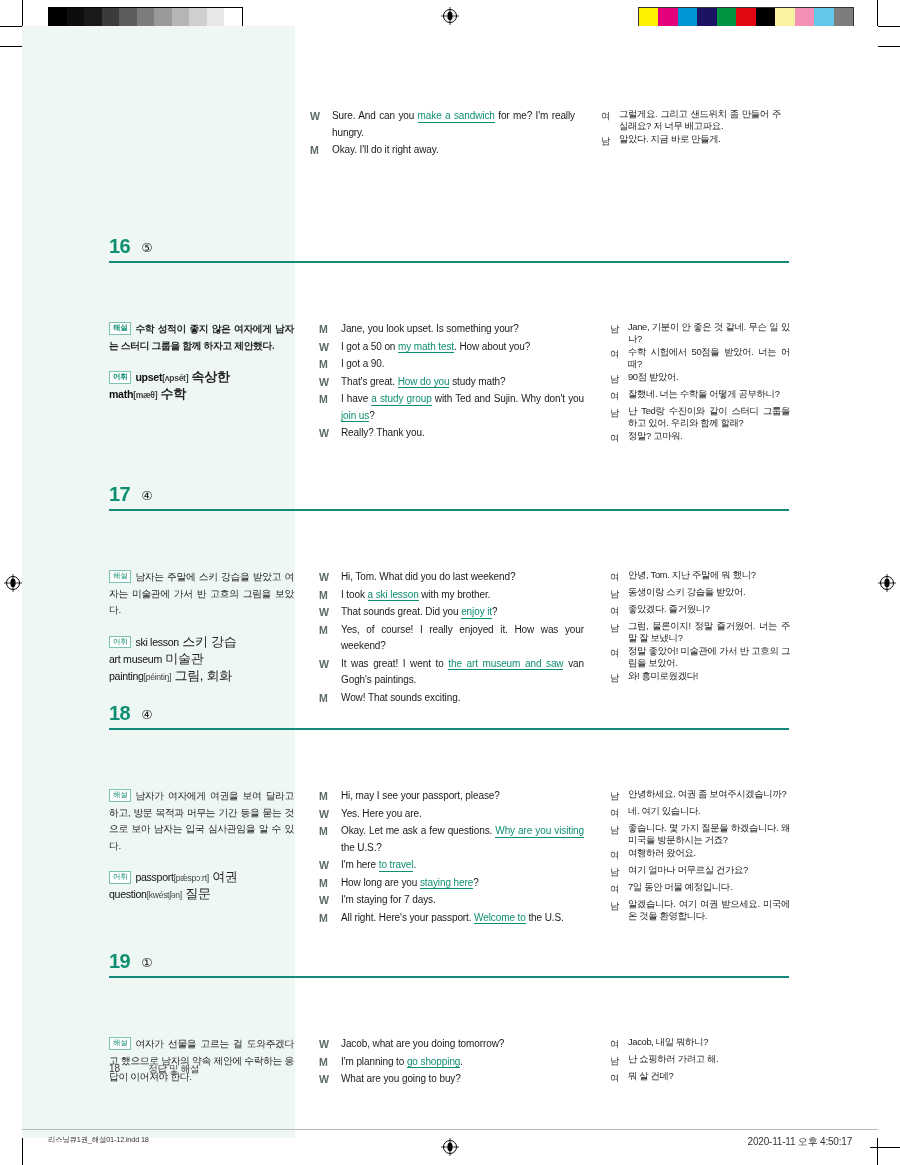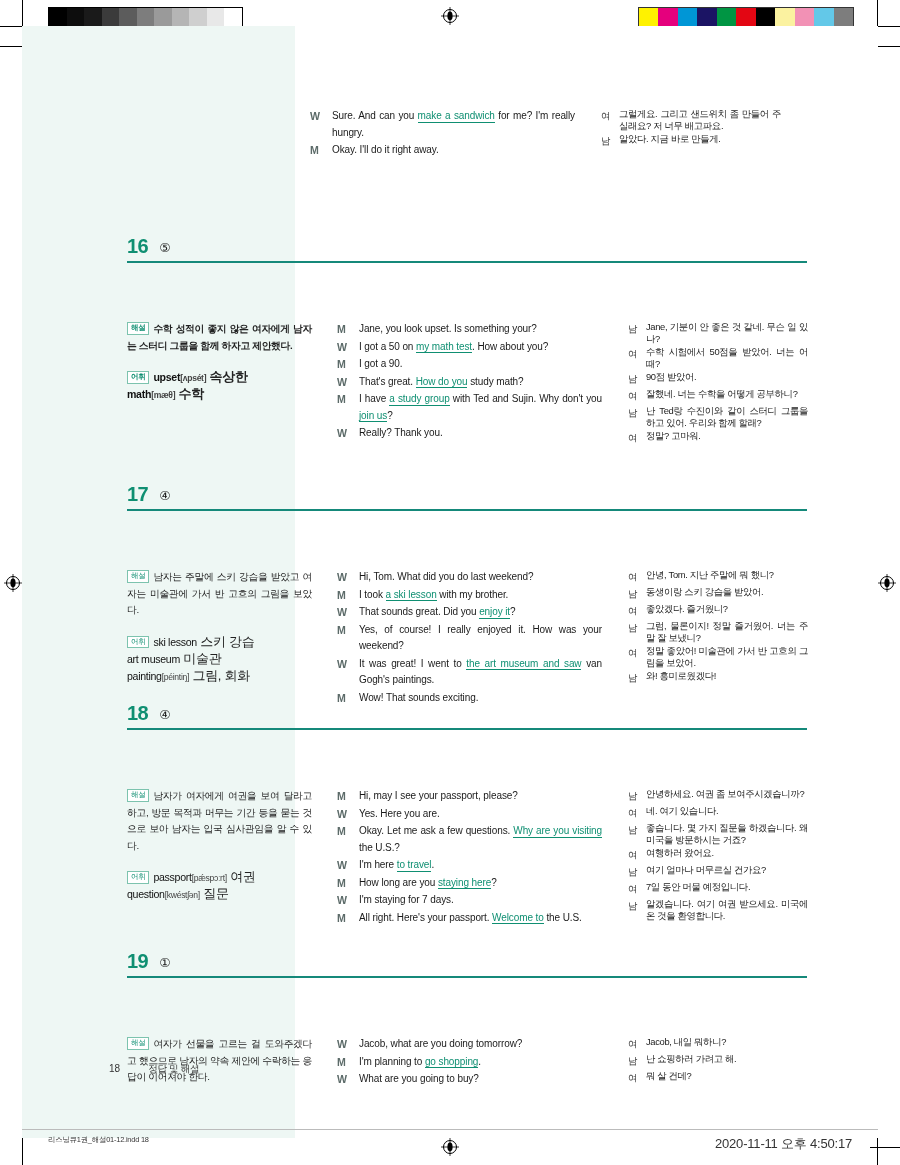--- a/index.html
+++ b/index.html
@@ -41,21 +41,21 @@
   }
 
   .content { position:absolute; left:0; top:0; width:856px; }
 
   
   .carry {
     position:absolute; left:288px; top:82px; width:548px;
   }
 
   
-  .item { position:absolute; left:18px; width:856px; }
+  .item { position:absolute; left:0; width:856px; }
 
   .item-head {
     position:relative; height:38px;
     padding-left:87px;
     display:flex; align-items:flex-end;
   }
   .item-num {
     font-size:20px; font-weight:bold; color:#0f8f72;
     letter-spacing:-0.5px; line-height:1;
     position:relative; top:-3px;
@@ -144,21 +144,21 @@
   .imprint .rule-top {
     position:absolute; left:22px; top:-6px; width:856px; height:0.6px;
     background:#bbb;
   }
   .imprint .file {
     position:absolute; left:48px; top:0;
     font-size:7.4px; color:#333; letter-spacing:-0.2px;
   }
   .imprint .stamp {
     position:absolute; right:48px; top:0;
-    font-size:13px; color:#333; letter-spacing:-0.2px;
+    font-size:10px; color:#333; letter-spacing:-0.2px;
   }
 </style>
 </head>
 <body>
 
 <div class="crop-mark crop-v" style="left:22px;top:0px;"></div>
 <div class="crop-mark crop-h" style="left:0px;top:26px;"></div>
 <div class="crop-mark crop-v" style="left:877px;top:0px;"></div>
 <div class="crop-mark crop-h" style="left:870px;top:26px;"></div>
 <div class="crop-mark crop-h" style="left:0px;top:46px;"></div>

